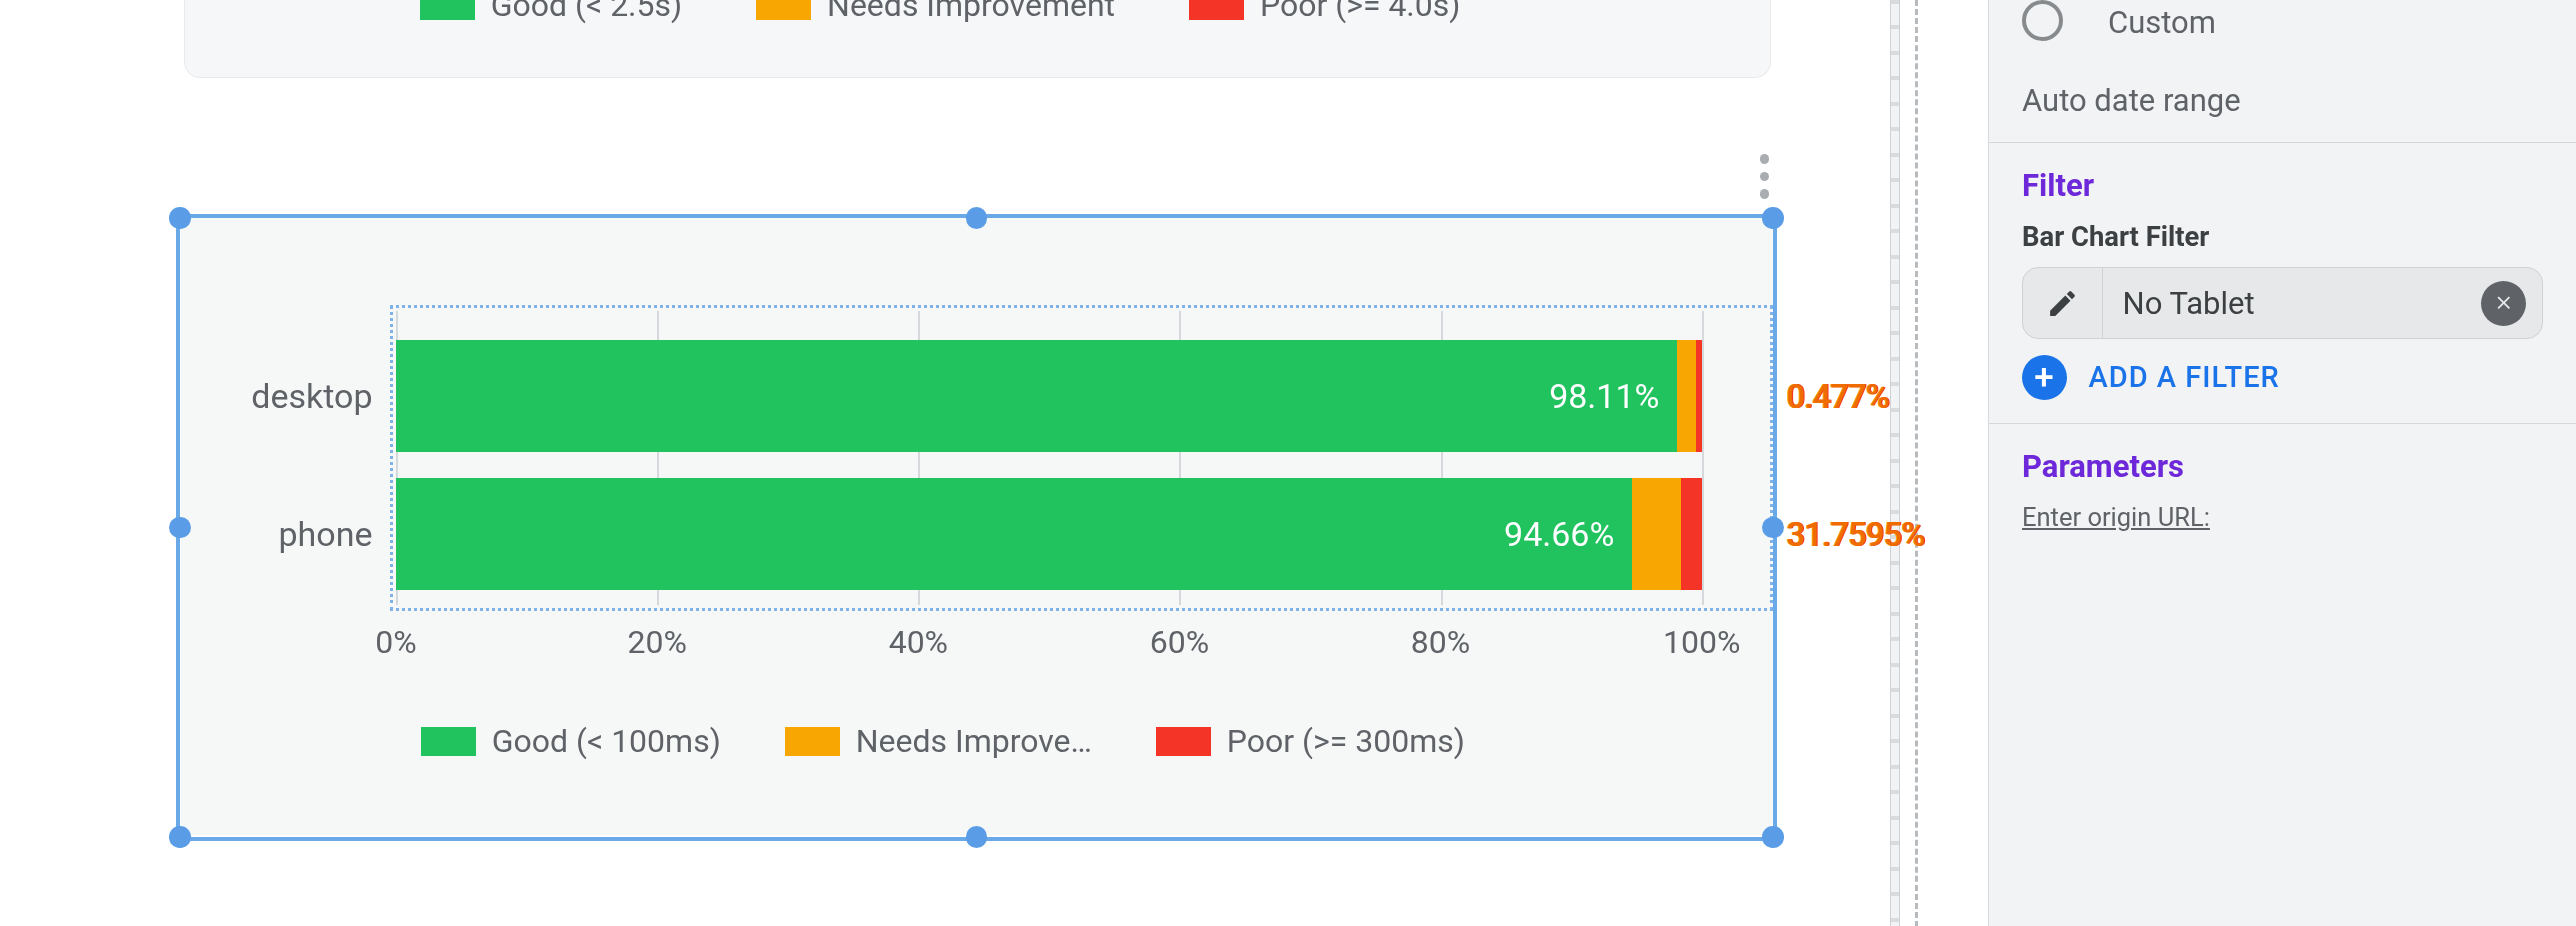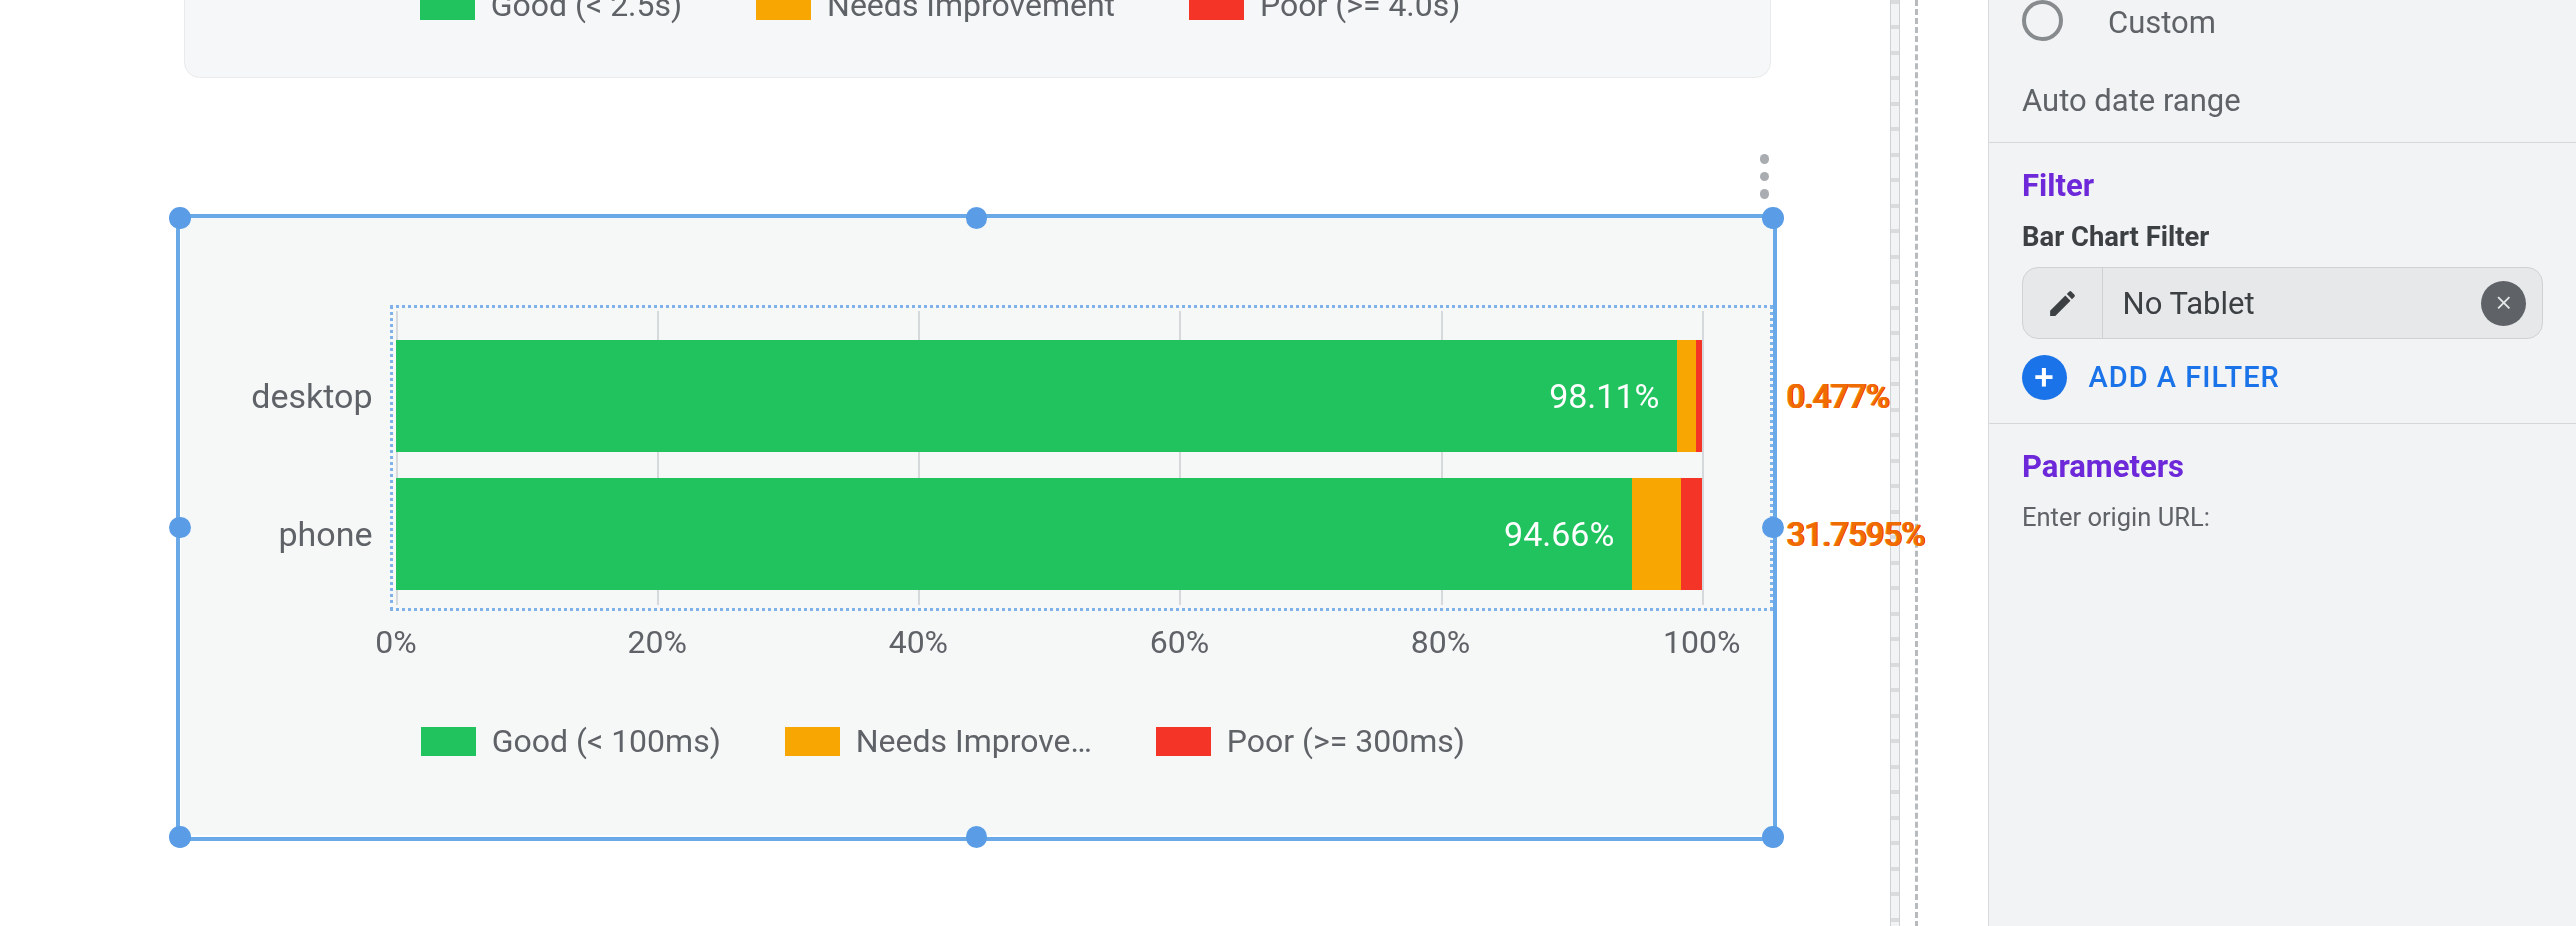--- a/index.html
+++ b/index.html
@@ -259,21 +259,21 @@
     display: flex; align-items: center; gap: 21.5px;
     color: #1a73e8; font-size: 29px; font-weight: 500;
     letter-spacing: 1px; cursor: pointer;
   }
   .add-filter .plus {
     width: 45px; height: 45px; background: #1a73e8; color: #fff;
     border-radius: 50%; display: flex; align-items: center; justify-content: center;
     font-size: 35px; line-height: 1;
   }
 
-  .param-label { font-size: 25.5px; color: #5f6368; margin-bottom: 9.8px; }
+  .param-label { font-size: 25.5px; color: #5f6368; margin-bottom: 9.8px; text-decoration: underline; }
   .param-value { font-size: 31px; color: #3c4043; padding-bottom: 13.7px; border-bottom: 2px solid #c8cace; }
 </style>
 </head>
 <body>
 
 <div class="top-card">
   <div class="legend-row-top">
     <div class="legend-item">
       <div class="swatch" style="background:#21c35f"></div>
       <span>Good (&lt; 2.5s)</span>

